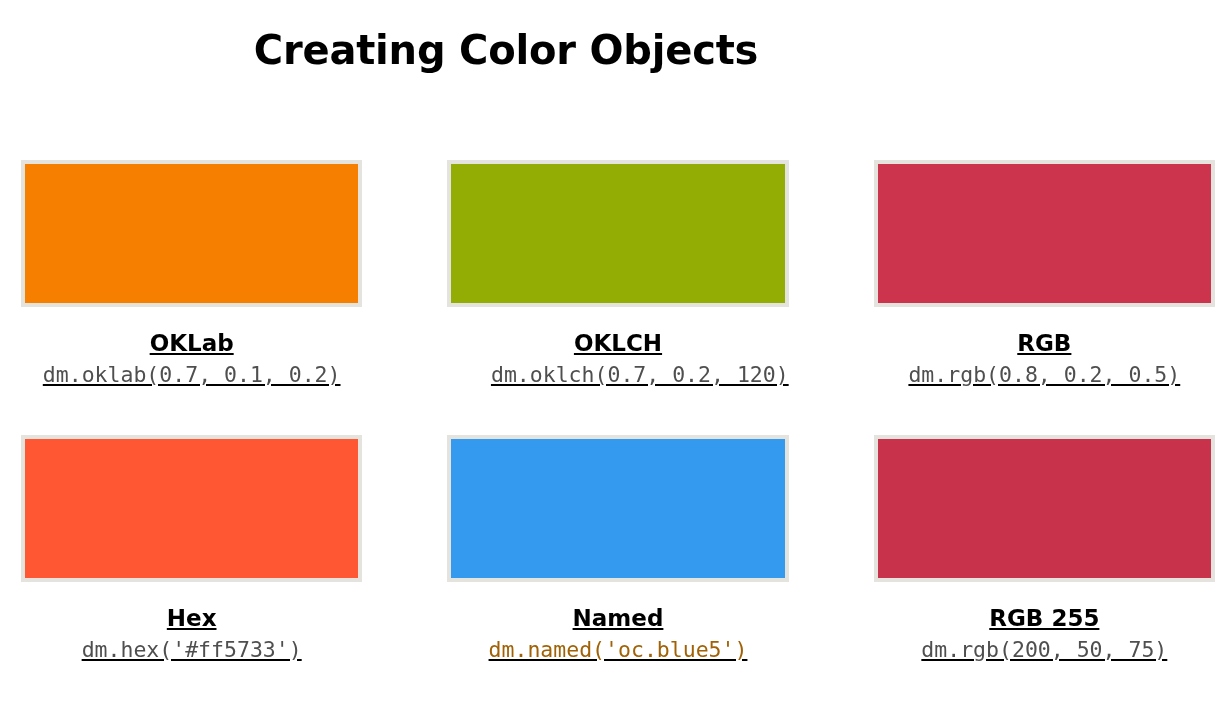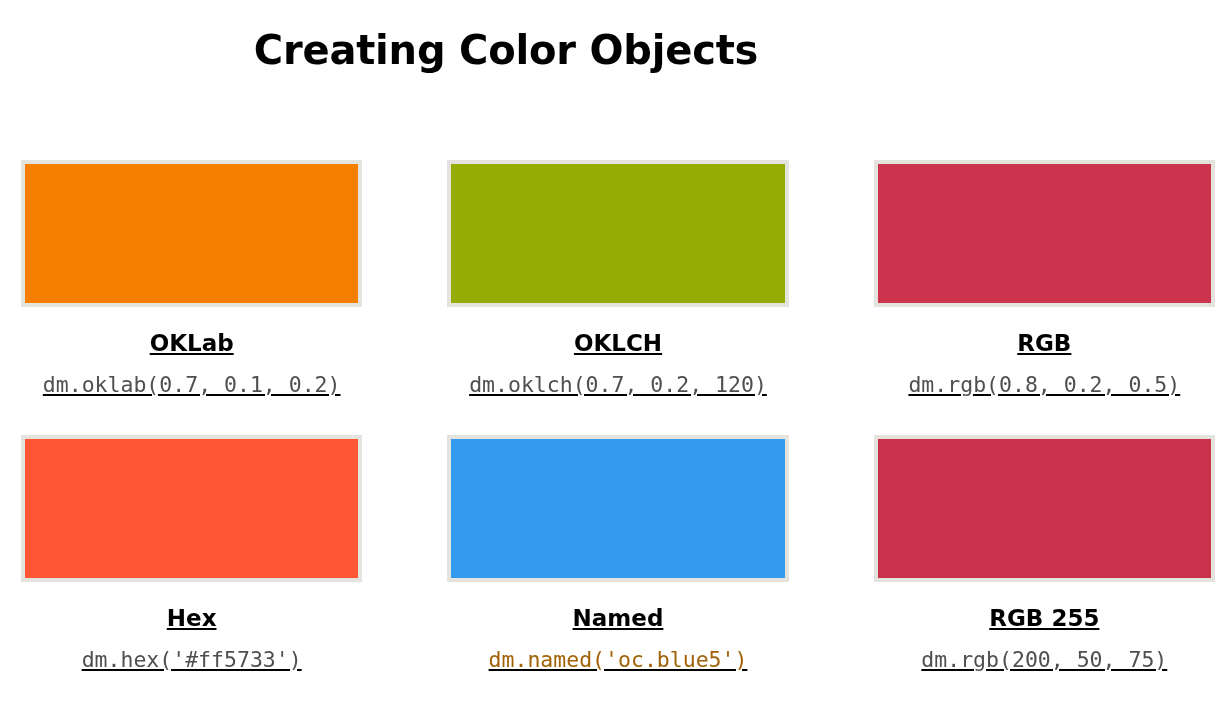--- a/index.html
+++ b/index.html
@@ -75,21 +75,21 @@
     text-align: center;
     font-family: "DejaVu Sans", sans-serif;
     font-weight: bold;
     font-size: 23px;
     line-height: 28px;
     color: #000000;
     white-space: nowrap;
   }
 
   .swatch-code {
-    margin-top: 14px;
+    margin-top: 4px;
     text-align: center;
     font-family: "DejaVu Sans Mono", monospace;
     font-size: 21.5px;
     line-height: 28px;
     color: #4f4f4f;
     white-space: nowrap;
   }
 </style>
 </head>
 <body>
@@ -106,21 +106,21 @@
       </div>
       <div class="swatch-name" style="color: rgb(0, 0, 0);">OKLab</div>
       <div class="swatch-code" style="color: rgb(79, 79, 79);">dm.oklab(0.7, 0.1, 0.2)</div>
     </div>
 
     <div class="swatch-cell">
       <div class="swatch-frame" style="background: rgb(229, 227, 222);">
         <div class="swatch-color" style="background: rgb(147, 173, 5);"></div>
       </div>
       <div class="swatch-name" style="color: rgb(0, 0, 0);">OKLCH</div>
-      <div class="swatch-code" style="color: rgb(79, 79, 79);">dm.oklch(0.7, 0.2, 120)</div>
+      <div class="swatch-code" style="color: rgb(79, 79, 79); text-align: right;">dm.oklch(0.7, 0.2, 120)</div>
     </div>
 
     <div class="swatch-cell">
       <div class="swatch-frame" style="background: rgb(229, 227, 222);">
         <div class="swatch-color" style="background: rgb(204, 51, 77);"></div>
       </div>
       <div class="swatch-name" style="color: rgb(0, 0, 0);">RGB</div>
       <div class="swatch-code" style="color: rgb(79, 79, 79);">dm.rgb(0.8, 0.2, 0.5)</div>
     </div>
 

